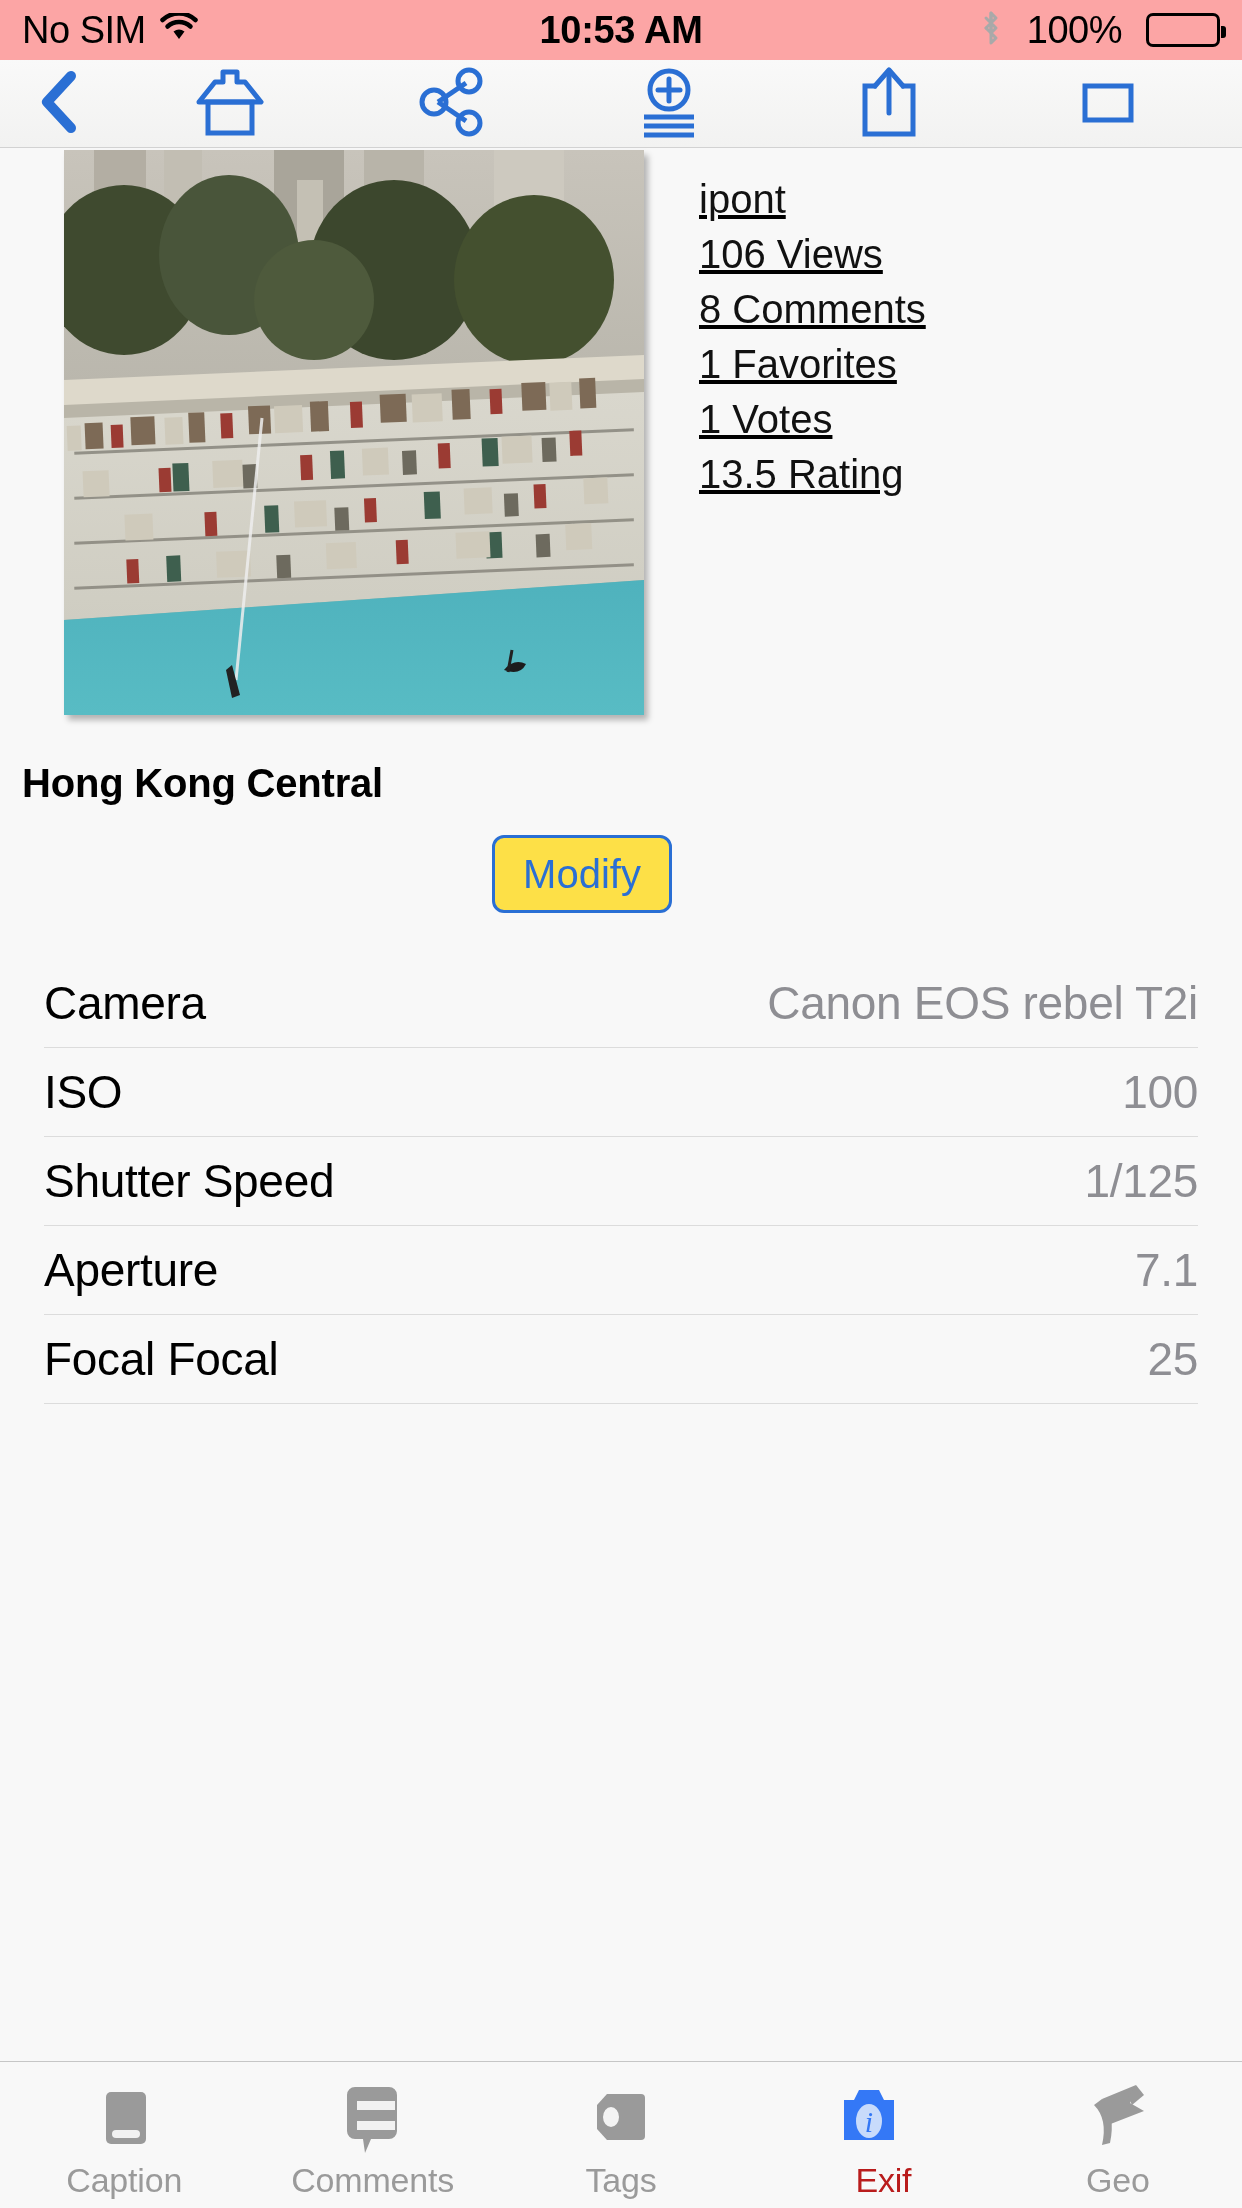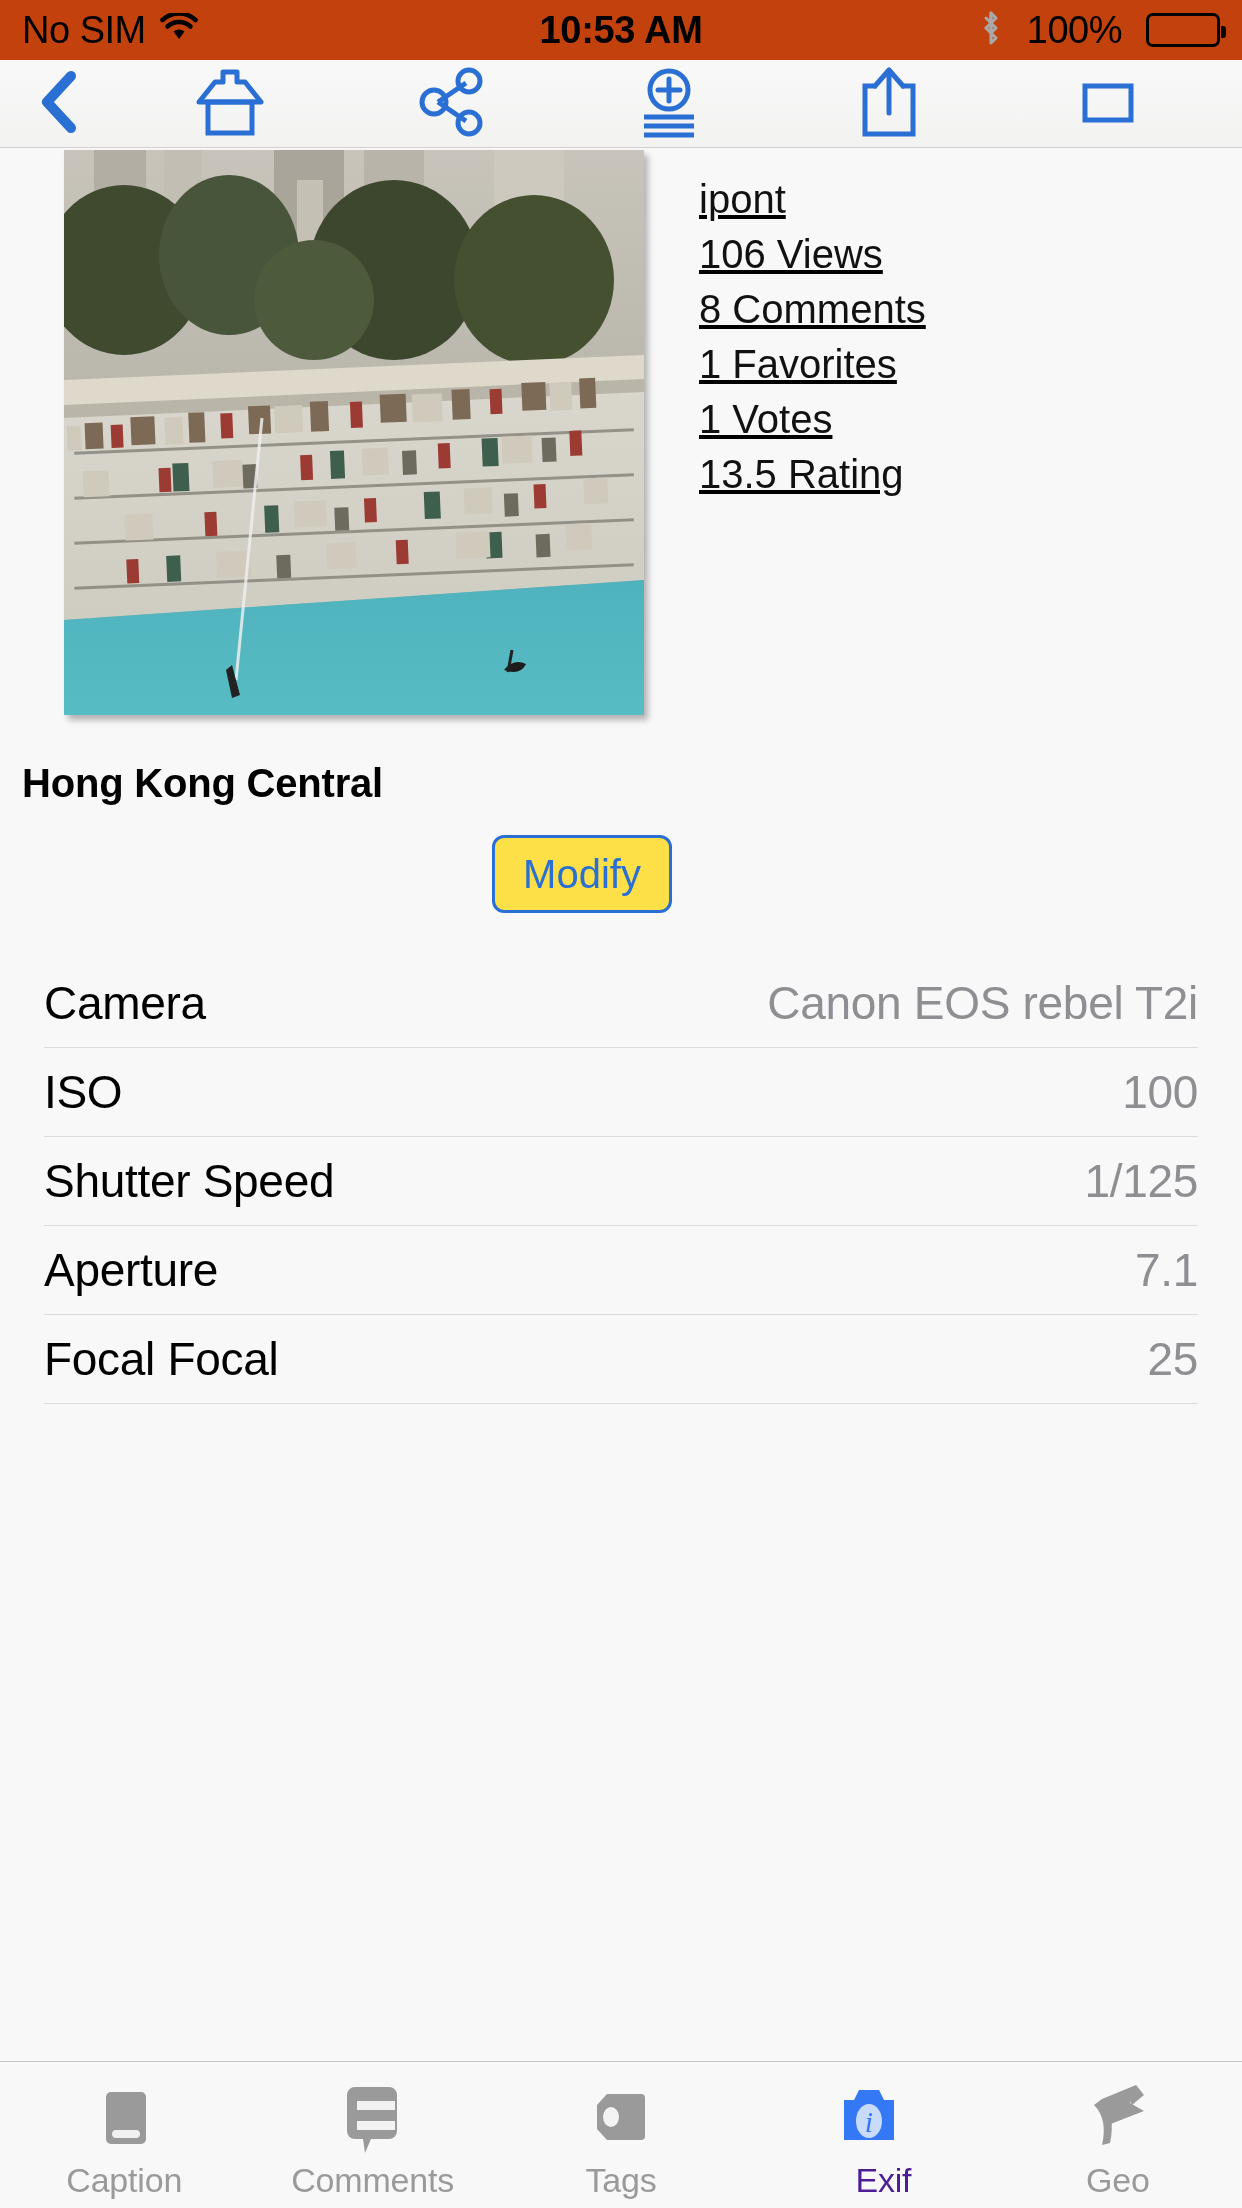--- a/index.html
+++ b/index.html
@@ -20,21 +20,21 @@
     height: 2208px;
     background: #f8f8f8;
     display: flex;
     flex-direction: column;
   }
 
   
   .status-bar {
     height: 60px;
     flex: 0 0 60px;
-    background: #c2410c;
+    background: #fca5a5;
     display: flex;
     align-items: center;
     padding: 0 22px;
     box-sizing: border-box;
     position: relative;
   }
   .status-left {
     display: flex;
     align-items: center;
     gap: 14px;
@@ -247,21 +247,21 @@
     display: flex;
     align-items: center;
     justify-content: center;
   }
   .tab-label {
     font-size: 34px;
     color: #9a9a9a;
     letter-spacing: -0.2px;
   }
   .tab-item.active .tab-label {
-    color: #4c1d95;
+    color: #b91c1c;
     margin-left: 28px;
   }
 </style>
 </head>
 <body>
 
 <div class="screen">
 
   <div class="status-bar">
     <div class="status-left">

